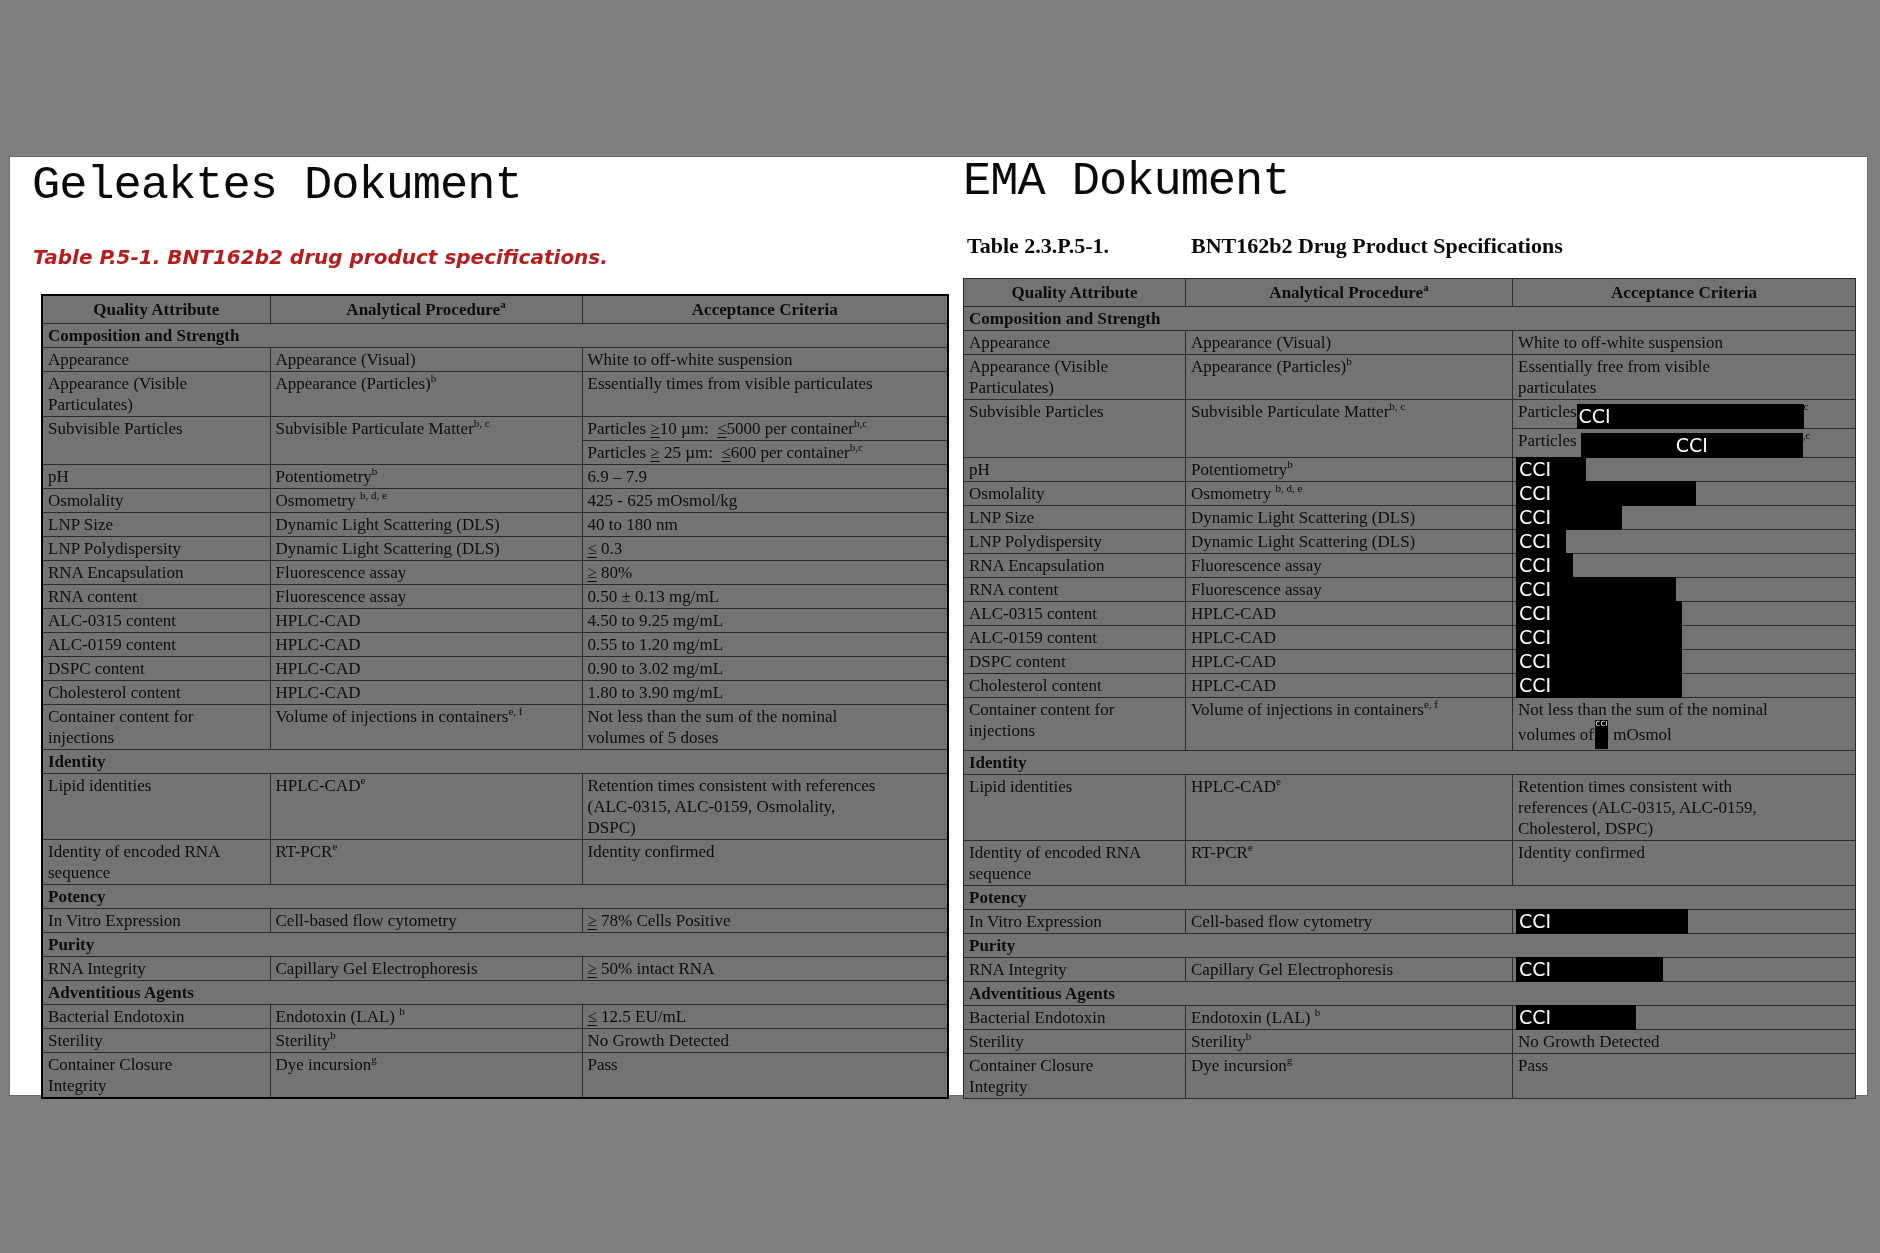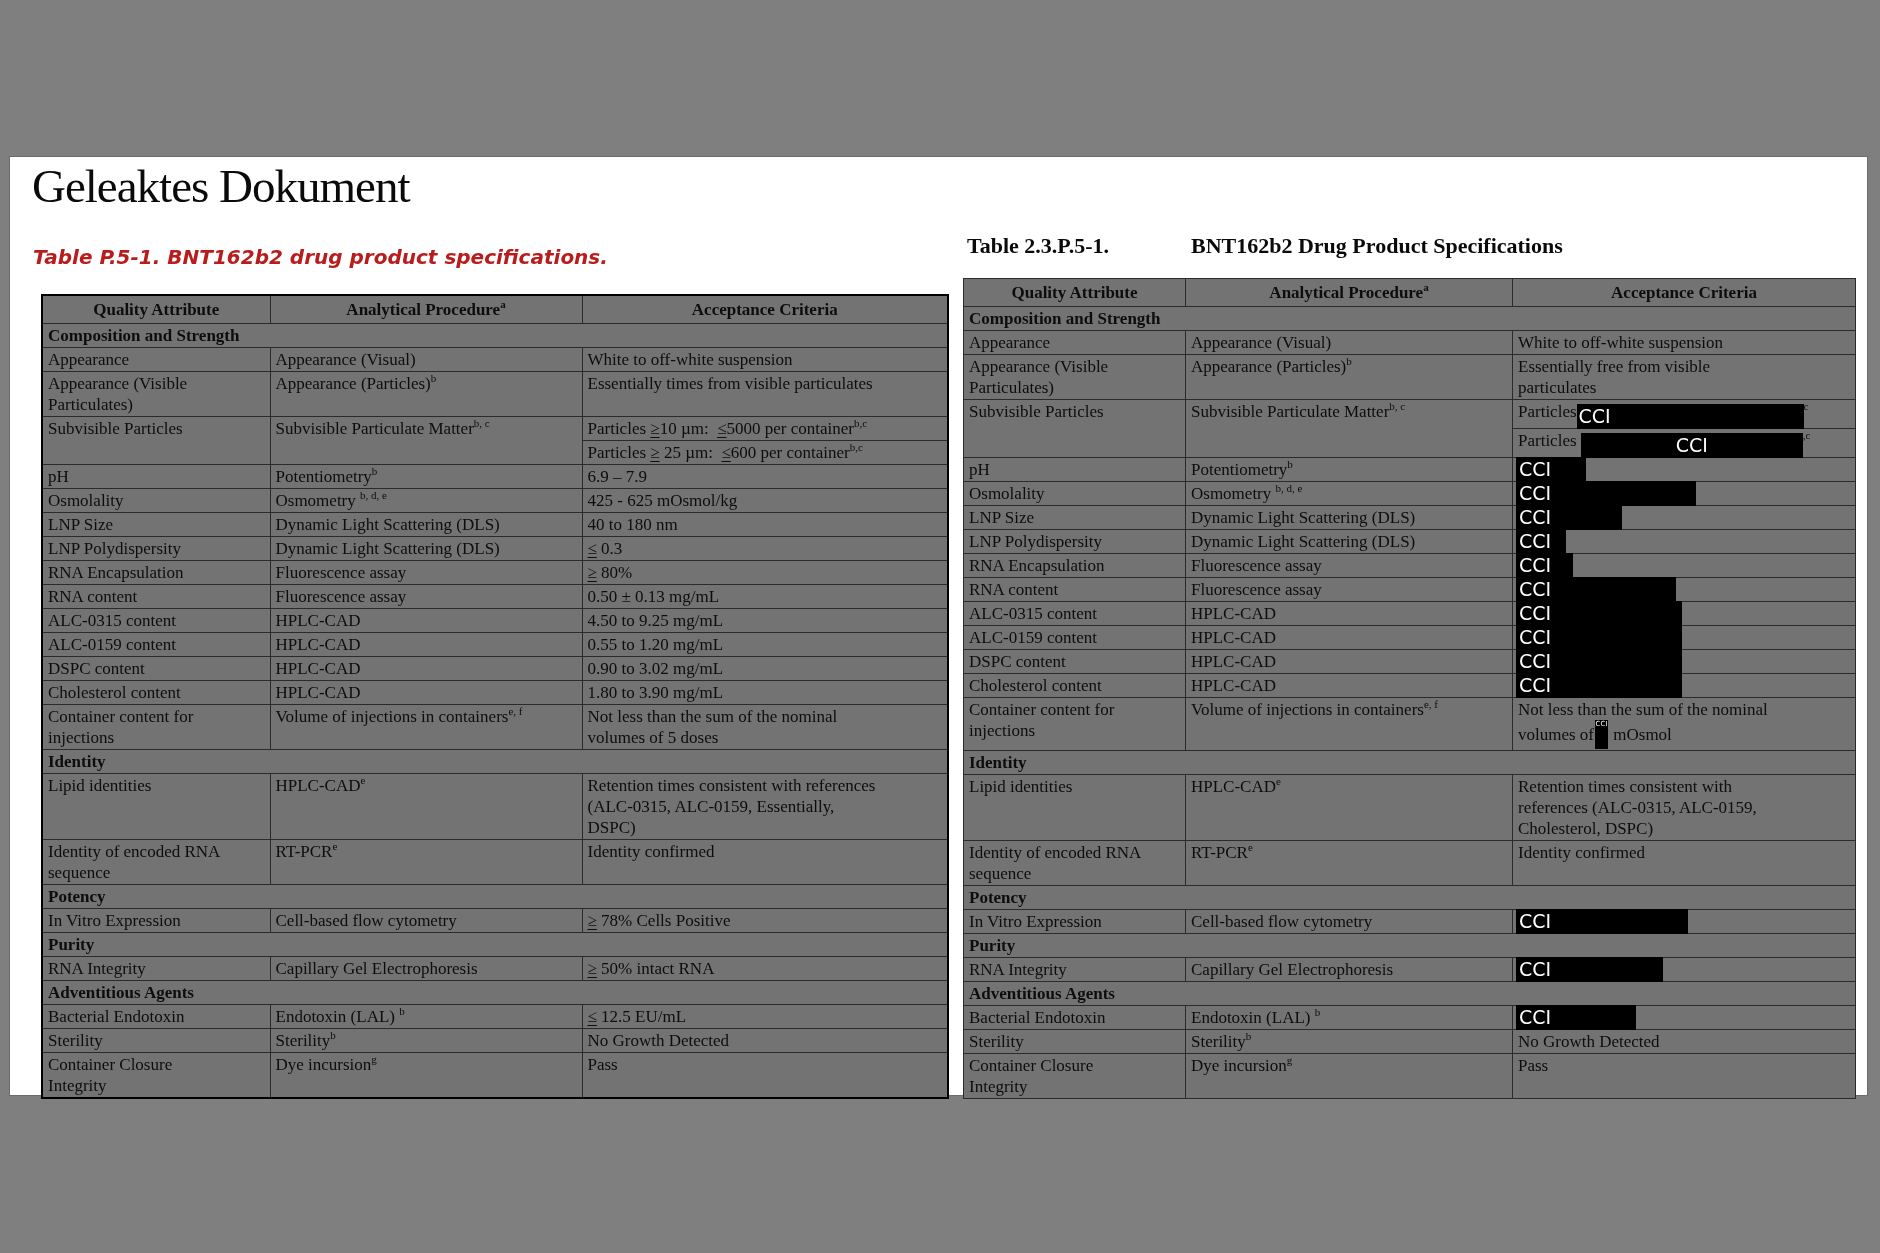--- a/index.html
+++ b/index.html
@@ -9,21 +9,21 @@
     font-family:"Liberation Serif",serif;
     overflow:hidden;
   }
   .page{
     position:absolute;left:10px;top:157px;width:1857px;height:938px;
     background:#ffffff;
     box-shadow:0 0 0 1px rgba(0,0,0,0.15);
   }
   .doc-title{
     position:absolute;
-    font-family:Liberation Serif, serif;
+    font-family:Liberation Mono, monospace;
     font-size:47px;line-height:1.15;color:#0a0a0a;
     letter-spacing:-1px;white-space:nowrap;
   }
   #left-title{left:22px;top:2px;}
   #right-title{left:953px;top:-2px;}
   #left-caption{
     position:absolute;left:23px;top:88px;
     font-family:"DejaVu Sans",sans-serif;
     font-weight:bold;font-style:italic;
     font-size:20px;color:#b91c1c;white-space:nowrap;
@@ -173,21 +173,21 @@
           <td><span>Container content for</span><br><span>injections</span></td>
           <td><span>Volume of injections in containers</span><sup>e, f</sup></td>
           <td><span>Not less than the sum of the nominal</span><br><span>volumes of 5 doses</span></td>
         </tr>
         <tr class="section-row">
           <td colspan="3">Identity</td>
         </tr>
         <tr>
           <td><span>Lipid identities</span></td>
           <td><span>HPLC-CAD</span><sup>e</sup></td>
-          <td><span>Retention times consistent with references</span><br><span>(ALC-0315, ALC-0159, Essentially,</span><br><span>DSPC)</span></td>
+          <td><span>Retention times consistent with references</span><br><span>(ALC-0315, ALC-0159, Osmolality,</span><br><span>DSPC)</span></td>
         </tr>
         <tr>
           <td><span>Identity of encoded RNA</span><br><span>sequence</span></td>
           <td><span>RT-PCR</span><sup>e</sup></td>
           <td><span>Identity confirmed</span></td>
         </tr>
         <tr class="section-row">
           <td colspan="3">Potency</td>
         </tr>
         <tr>
@@ -217,20 +217,21 @@
           <td><span>No Growth Detected</span></td>
         </tr>
         <tr>
           <td><span>Container Closure</span><br><span>Integrity</span></td>
           <td><span>Dye incursion</span><sup>g</sup></td>
           <td><span>Pass</span></td>
         </tr>
       </tbody>
     </table>
 
+  <div class="doc-title" id="right-title">EMA Dokument</div>
   <div id="right-caption">
     <span class="cap-label">Table 2.3.P.5-1.</span><span>BNT162b2 Drug Product Specifications</span>
   </div>
   <table id="right-table">
     <colgroup>
       <col style="width:222px">
         <col style="width:327px">
         <col style="width:343px">
     </colgroup>
   <thead>

